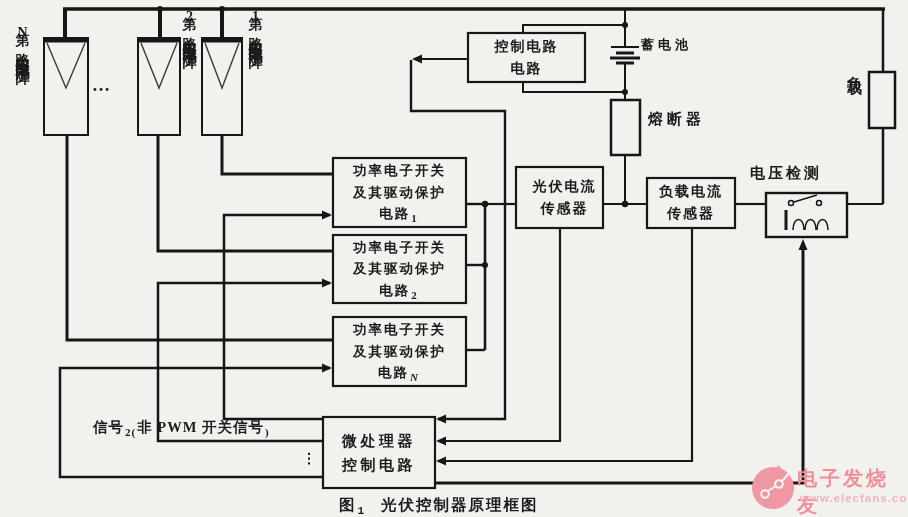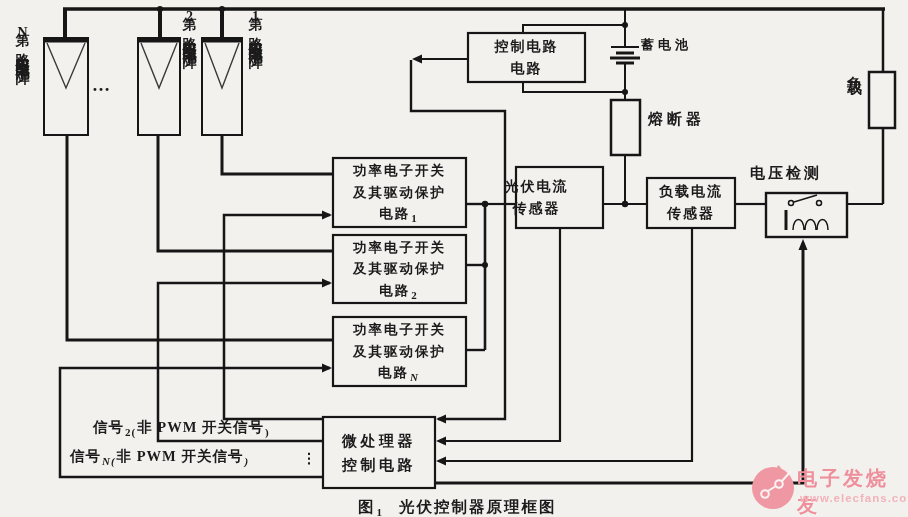--- a/index.html
+++ b/index.html
@@ -196,43 +196,40 @@
     <span>功率电子开关</span>
     <span>及其驱动保护</span>
     <span><span>电路</span><span class="sub">2</span></span>
   </div>
   <div class="lbl c boxlbl it" style="left:333px;top:317px;width:133px;height:69px;">
     <span>功率电子开关</span>
     <span>及其驱动保护</span>
     <span><span>电路</span><span class="sub">N</span></span>
   </div>
 
-  <div class="lbl c senslbl" style="left:488px;top:167px;width:97px;height:61px;">
+  <div class="lbl c senslbl" style="left:516px;top:167px;width:97px;height:61px;">
     <span>光伏电流</span>
     <span>传感器</span>
   </div>
   <div class="lbl c senslbl" style="left:647px;top:178px;width:88px;height:50px;">
     <span>负载电流</span>
     <span>传感器</span>
   </div>
 
   <div class="lbl c" style="left:323px;top:417px;width:112px;height:71px;font-size:15px;letter-spacing:3.5px;line-height:1.6;justify-content:center;">
     <span>微处理器</span>
     <span>控制电路</span>
   </div>
 
   <div class="lbl" style="left:93px;top:417px;font-size:14.5px;letter-spacing:1px;">
     <span>信号</span><span class="sub">2(</span><span>非 PWM 开关信号</span><span class="sub">)</span>
   </div>
-  <div class="lbl it" style="left:70px;top:446px;font-size:14.5px;letter-spacing:1px;">
-    <span>信号</span><span class="sub">N(</span><span>非 PWM 开关信号</span><span class="sub">)</span>
-  </div>
   <div class="lbl" style="left:302px;top:448px;font-size:14px;">⋮</div>
 
-  <div class="lbl" style="left:358px;top:495px;font-size:15.5px;letter-spacing:2px;">
+  <div class="lbl" style="left:339px;top:495px;font-size:15.5px;letter-spacing:2px;font-family:Liberation Mono, monospace;">
     <span>图</span><span class="sub">1</span><span style="display:inline-block;width:14px;"></span><span>光伏控制器原理框图</span>
   </div>
 
   <div style="position:absolute;left:748px;top:460px;width:160px;height:52px;">
     <svg width="50" height="52" style="position:absolute;left:0;top:2px;">
       <circle cx="25" cy="26" r="21" fill="#ef97a2"></circle>
       <path d="M30 3 q6 4 2 10 q-6 -2 -2 -10" fill="#ef97a2"></path>
       <circle cx="17" cy="32" r="3.8" fill="none" stroke="#fdf3f3" stroke-width="2"></circle>
       <circle cx="31" cy="22" r="3.8" fill="none" stroke="#fdf3f3" stroke-width="2"></circle>
       <path d="M20 29 L28 24 M34 19 L43 9" stroke="#fdf3f3" stroke-width="2" fill="none"></path>

